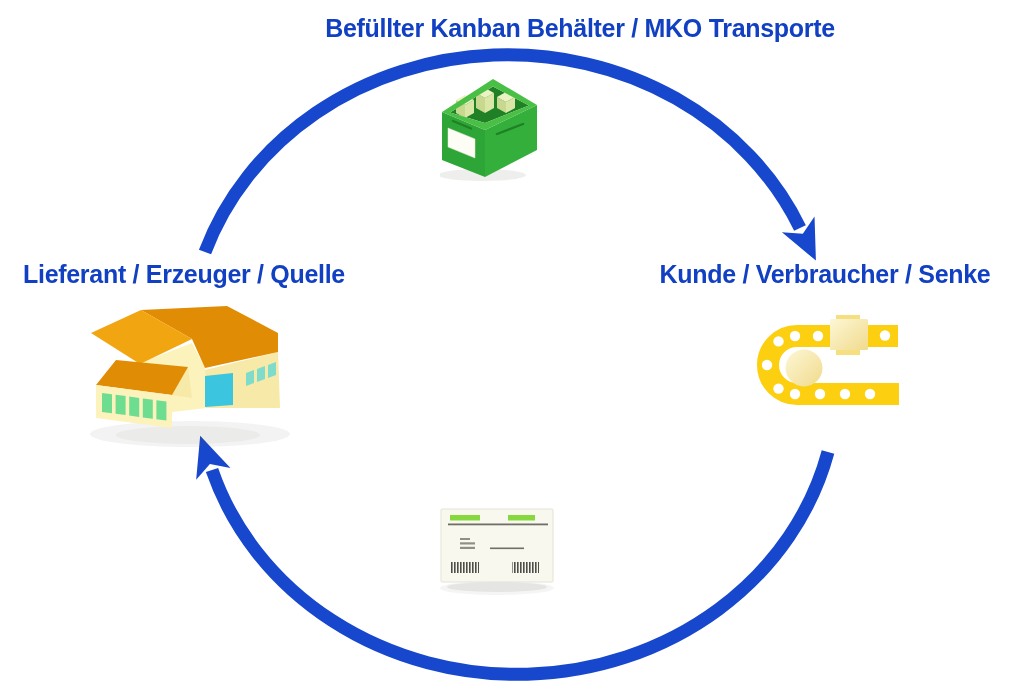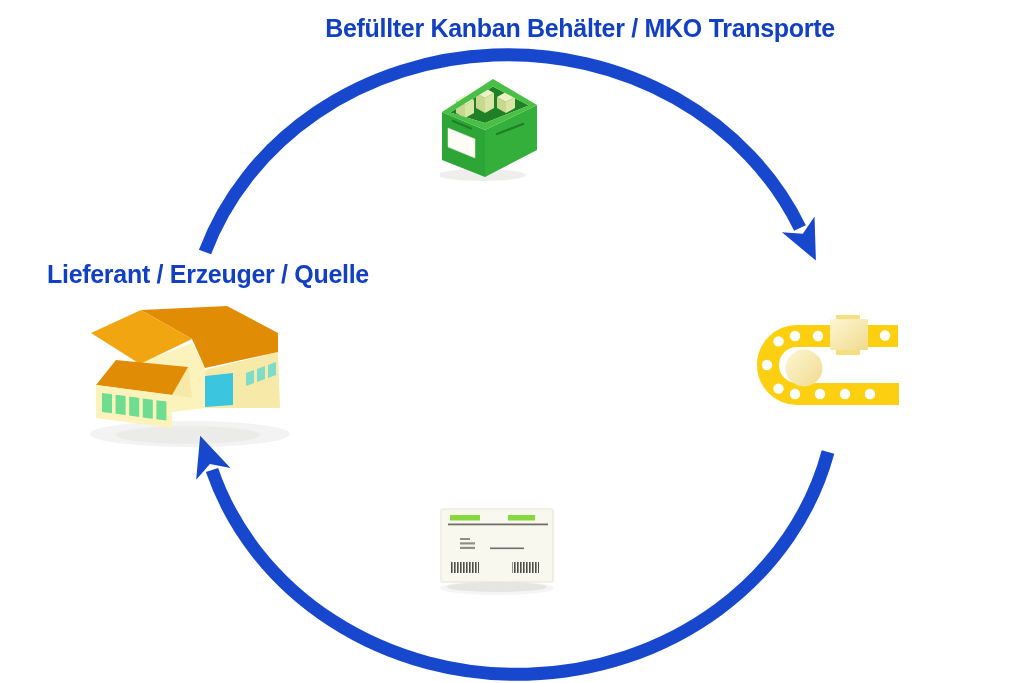--- a/index.html
+++ b/index.html
@@ -53,21 +53,22 @@
     <defs>
       <marker id="ah" viewBox="0 0 10 9" refX="1" refY="4.5" markerWidth="3.1" markerHeight="3.1" orient="auto">
         <path class="arrow-head" d="M0,0 L10,4.5 L0,9 L2.6,4.5 Z"></path>
       </marker>
     </defs>
     <path class="arrow-path" d="M 205 252 A 320 292 0 0 1 800 228" marker-end="url(#ah)"></path>
     <path class="arrow-path" d="M 828 452 A 320 292 0 0 1 212 470" marker-end="url(#ah)"></path>
   </svg>
 
   <div class="flow-label centered" style="left:580px;top:14px">Befüllter Kanban Behälter / MKO Transporte</div>
-  <div class="flow-label centered" style="left:208px;top:260px">Lieferant / Erzeuger / Quelle</div>
+  <div class="flow-label centered" style="left:184px;top:260px">Lieferant / Erzeuger / Quelle</div>
+  <div class="flow-label centered" style="left:825px;top:260px">Kunde / Verbraucher / Senke</div>
 
   <svg class="icon" style="left:440px;top:72px" width="100" height="110" viewBox="0 0 100 110">
     <ellipse class="shadow" cx="42" cy="103" rx="44" ry="6" opacity="0.10"></ellipse>
     <polygon class="crate-left" points="2,40 45,58 45,105 2,88"></polygon>
     <polygon class="crate-right" points="45,58 97,33 97,78 45,105"></polygon>
     <polygon class="crate-interior" points="10,40.5 53,14.5 89,33.5 45,51"></polygon>
 
     <g>
       <g transform="translate(16,20)">
         <polygon class="blk-left" points="0,8 9,13 9,26 0,21"></polygon>

